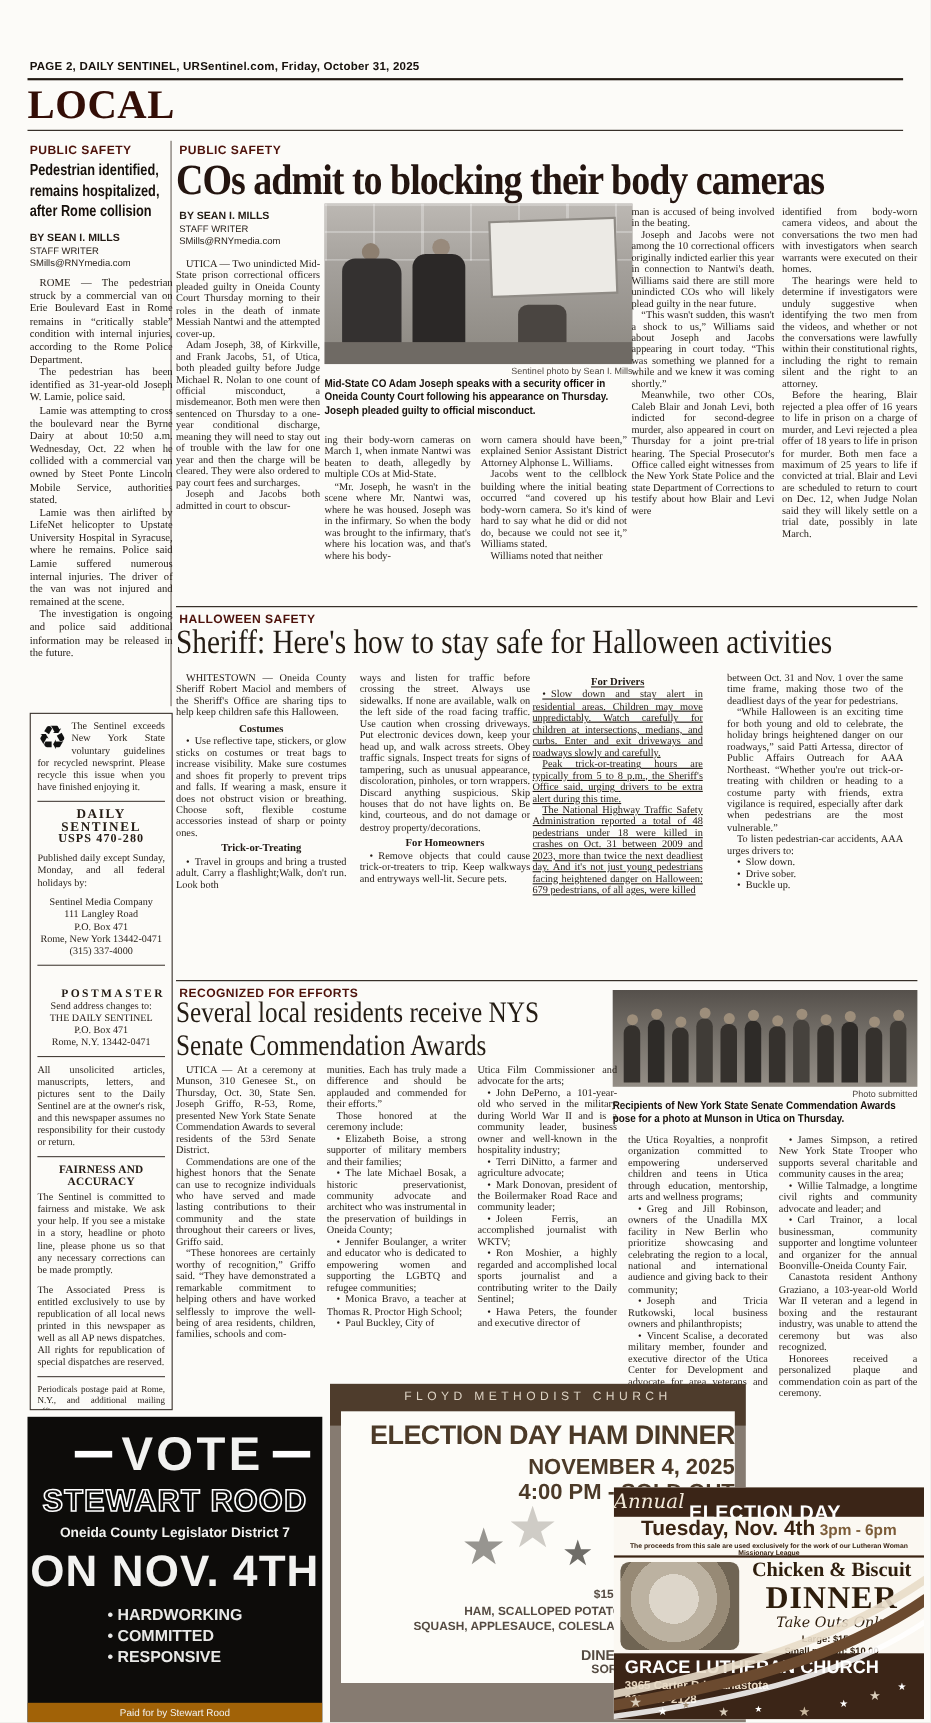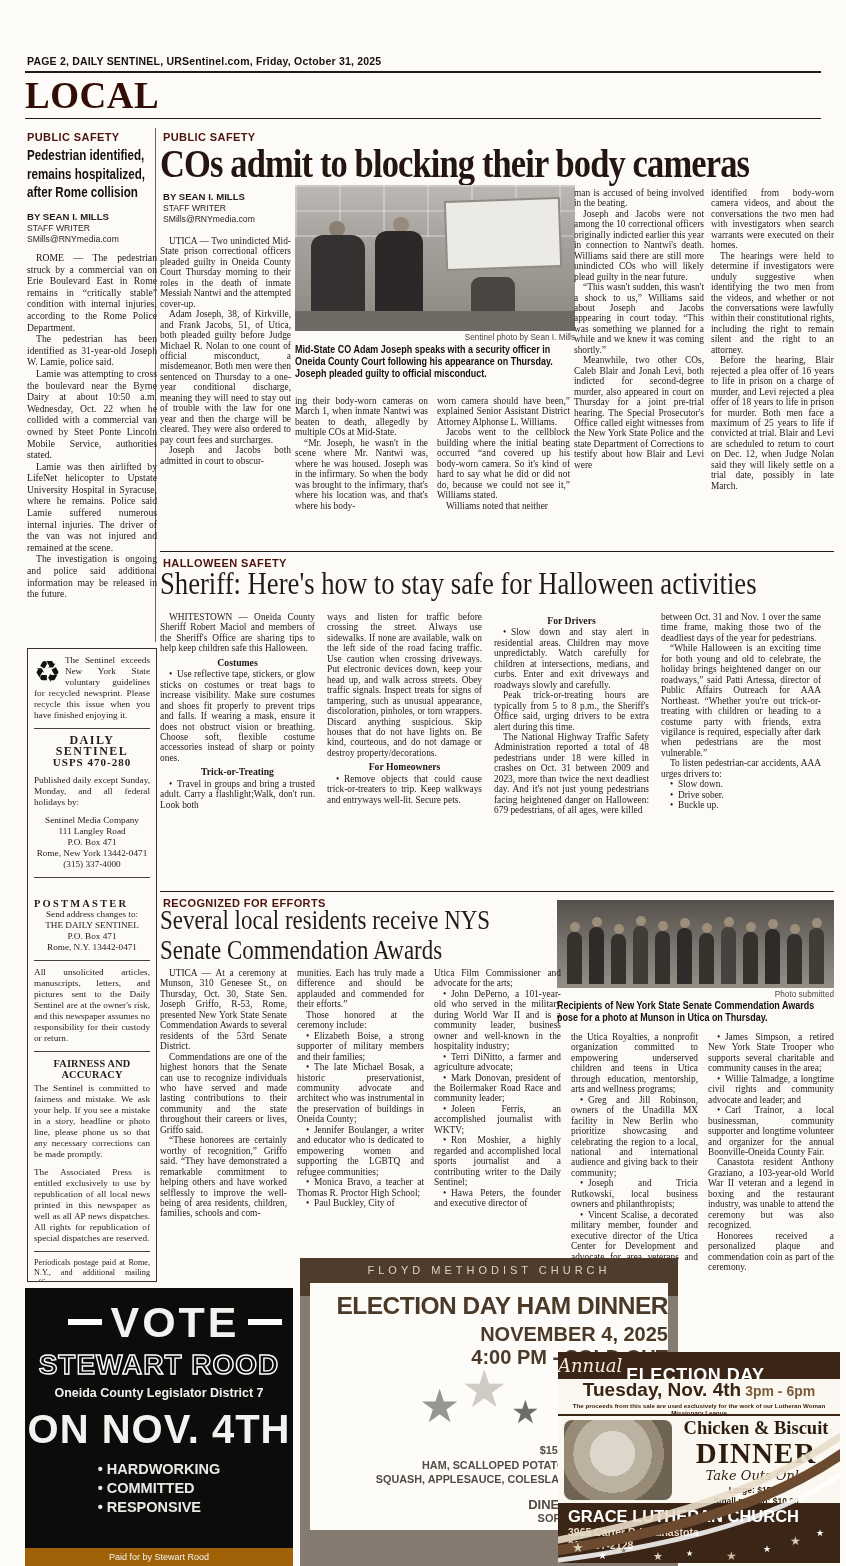--- a/index.html
+++ b/index.html
@@ -58,21 +58,21 @@
   .person{width:15px;background:#35312d;border-radius:7px 7px 0 0;position:relative;}
   .person::before{content:"";position:absolute;top:-10px;left:2.5px;width:10px;height:10px;border-radius:50%;background:#9d8e7b;}
   
   .sbox{position:absolute;left:27px;top:648px;width:130px;height:634px;border:1px solid #38302a;
         box-sizing:border-box;padding:6px 6px;font-size:9.2px;line-height:11px;text-align:justify;color:#241c15;overflow:hidden;}
   .sbox .sec{margin-bottom:7px;}
   .sbox .div{border-top:1px solid #47403a;margin:6px 0;}
   .sbox .ctr{text-align:center;text-indent:0;}
   .sbox .h1{font-weight:bold;font-size:12px;letter-spacing:1.5px;text-align:center;}
   .sbox .h2{font-weight:bold;font-size:11px;letter-spacing:1px;text-align:center;}
-  .sbox .h3{font-weight:bold;font-size:10.5px;letter-spacing:2.2px;text-align:left;margin-top:20px;}
+  .sbox .h3{font-weight:bold;font-size:10.5px;letter-spacing:2.2px;text-align:right;margin-top:20px;}
   .sbox .h4{font-weight:bold;font-size:10.3px;text-align:center;letter-spacing:.2px;}
   .sbox .small{font-size:8.2px;line-height:9.8px;}
   .recycle-icon{float:left;font-family:"DejaVu Sans",sans-serif;font-size:30px;line-height:30px;
                 margin:2px 4px 0 0;color:#111;}
   
   .ad-vote{position:absolute;left:25px;top:1288px;width:268px;height:278px;background:#0d0c0a;
            color:#f2f2f0;font-family:"Liberation Sans",sans-serif;text-align:center;overflow:hidden;}
   .ad-vote .vrow{margin-top:12px;display:flex;align-items:center;justify-content:center;gap:8px;padding-left:32px;}
   .ad-vote .vbar{width:34px;height:6px;background:#fff;}
   .ad-vote .vword{font-size:43px;font-weight:bold;letter-spacing:3px;line-height:44px;}
@@ -208,21 +208,21 @@
       <p class="subhead">Costumes</p>
       <p class="bullet">• Use reflective tape, stickers, or glow sticks on costumes or treat bags to increase visibility. Make sure costumes and shoes fit properly to prevent trips and falls. If wearing a mask, ensure it does not obstruct vision or breathing. Choose soft, flexible costume accessories instead of sharp or pointy ones.</p>
       <p class="subhead">Trick-or-Treating</p>
       <p class="bullet">• Travel in groups and bring a trusted adult. Carry a flashlight;Walk, don't run. Look both</p>
     </div>
   <div class="bodycol" style="left:327px;top:612px;width:155px;height:276px;">
       <p class="cont">ways and listen for traffic before crossing the street. Always use sidewalks. If none are available, walk on the left side of the road facing traffic. Use caution when crossing driveways. Put electronic devices down, keep your head up, and walk across streets. Obey traffic signals. Inspect treats for signs of tampering, such as unusual appearance, discoloration, pinholes, or torn wrappers. Discard anything suspicious. Skip houses that do not have lights on. Be kind, courteous, and do not damage or destroy property/decorations.</p>
       <p class="subhead">For Homeowners</p>
       <p class="bullet">• Remove objects that could cause trick-or-treaters to trip. Keep walkways and entryways well-lit. Secure pets.</p>
     </div>
-  <div class="bodycol" style="left:494px;top:612px;width:155px;height:276px;">
+  <div class="bodycol" style="left:484px;top:612px;width:155px;height:276px;text-decoration:underline;">
       <p class="subhead">For Drivers</p>
       <p class="bullet">• Slow down and stay alert in residential areas. Children may move unpredictably. Watch carefully for children at intersections, medians, and curbs. Enter and exit driveways and roadways slowly and carefully.</p>
       <p class="para">Peak trick-or-treating hours are typically from 5 to 8 p.m., the Sheriff's Office said, urging drivers to be extra alert during this time.</p>
       <p class="para">The National Highway Traffic Safety Administration reported a total of 48 pedestrians under 18 were killed in crashes on Oct. 31 between 2009 and 2023, more than twice the next deadliest day. And it's not just young pedestrians facing heightened danger on Halloween: 679 pedestrians, of all ages, were killed</p>
     </div>
   <div class="bodycol" style="left:661px;top:612px;width:160px;height:276px;">
       <p class="cont">between Oct. 31 and Nov. 1 over the same time frame, making those two of the deadliest days of the year for pedestrians.</p>
       <p class="para">“While Halloween is an exciting time for both young and old to celebrate, the holiday brings heightened danger on our roadways,” said Patti Artessa, director of Public Affairs Outreach for AAA Northeast. “Whether you're out trick-or-treating with children or heading to a costume party with friends, extra vigilance is required, especially after dark when pedestrians are the most vulnerable.”</p>
       <p class="para">To listen pedestrian-car accidents, AAA urges drivers to:</p>
       <p class="bullet">• Slow down.</p>

